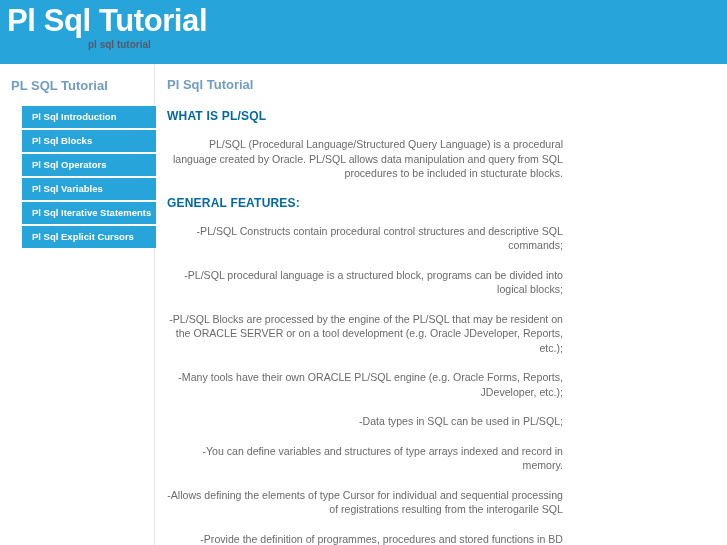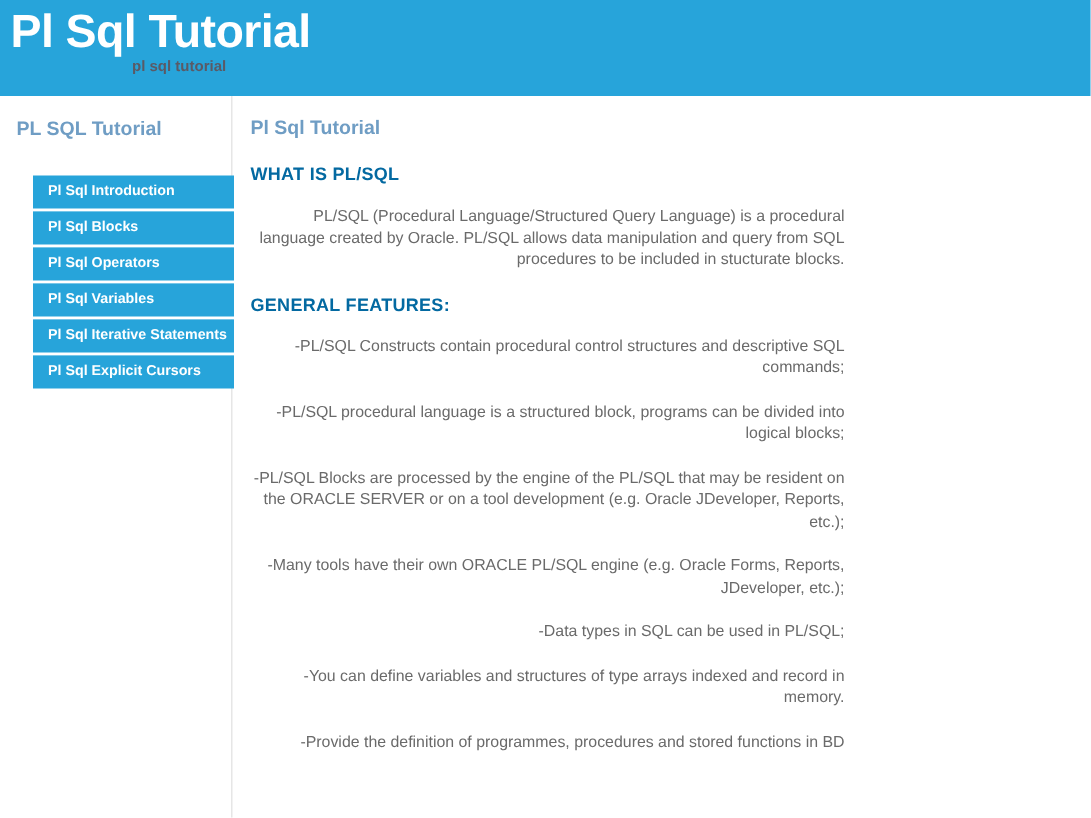--- a/index.html
+++ b/index.html
@@ -71,21 +71,21 @@
   #sidebar-heading {
     margin: 0;
     padding: 14px 0 0 11px;
     font-size: 13px;
     line-height: 16px;
     font-weight: bold;
     color: #6f9dc4;
     white-space: nowrap;
   }
   #sidebar-nav {
-    margin: 12px 0 0 11px;
+    margin: 1px 0 0 11px;
     width: 134px;
     list-style: none;
     padding: 11px;
   }
   .nav-item {
     display: block;
     background: #27a4da;
     border-bottom: 2px solid #ffffff;
     box-sizing: border-box;
     cursor: pointer;
@@ -177,17 +177,18 @@
     <p class="body-para">PL/SQL (Procedural Language/Structured Query Language) is a procedural language created by Oracle. PL/SQL allows data manipulation and query from SQL procedures to be included in stucturate blocks.</p>
 
     <h3 class="section-heading spaced">GENERAL FEATURES:</h3>
 
     <p class="body-para">-PL/SQL Constructs contain procedural control structures and descriptive SQL commands;</p>
     <p class="body-para">-PL/SQL procedural language is a structured block, programs can be divided into logical blocks;</p>
     <p class="body-para">-PL/SQL Blocks are processed by the engine of the PL/SQL that may be resident on the ORACLE SERVER or on a tool development (e.g. Oracle JDeveloper, Reports, etc.);</p>
     <p class="body-para">-Many tools have their own ORACLE PL/SQL engine (e.g. Oracle Forms, Reports, JDeveloper, etc.);</p>
     <p class="body-para">-Data types in SQL can be used in PL/SQL;</p>
     <p class="body-para">-You can define variables and structures of type arrays indexed and record in memory.</p>
+    <p class="body-para">-Allows defining the elements of type Cursor for individual and sequential processing of registrations resulting from the interogarile SQL</p>
     <p class="body-para">-Provide the definition of programmes, procedures and stored functions in BD</p>
 
   </main>
 
 </div>
 
 </body></html>

